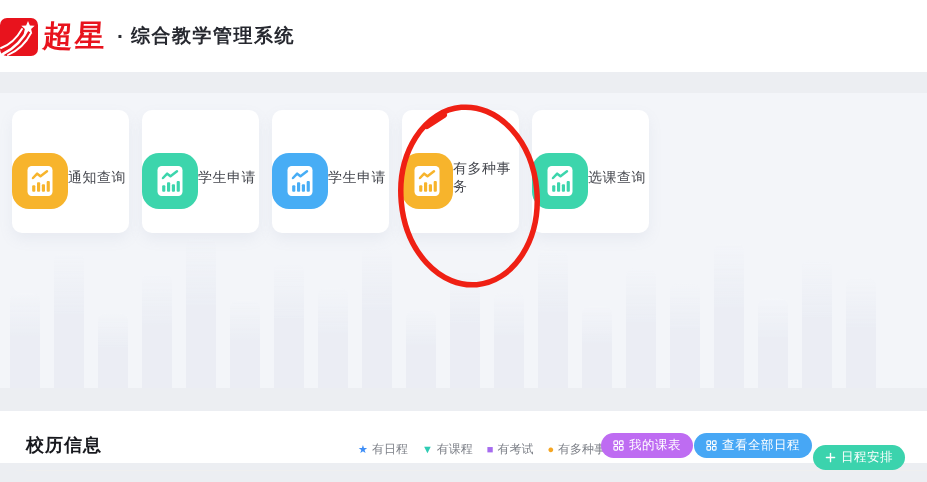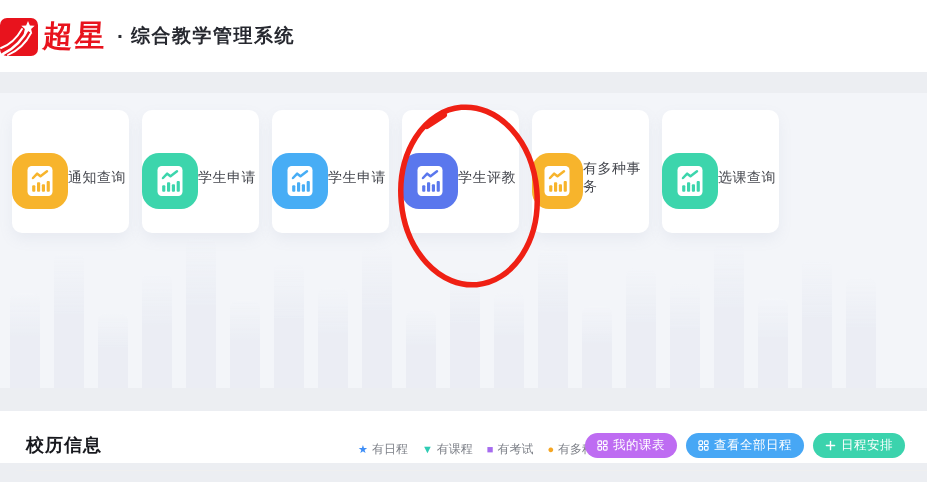--- a/index.html
+++ b/index.html
@@ -72,21 +72,21 @@
   .calendar-title {
     position:absolute; left:26px; top:22px; font-size:18px; font-weight:700; color:#17181d;
     letter-spacing:1px;
   }
   .legend {
     position:absolute; left:358px; top:30px; display:flex; align-items:center; gap:14px;
     font-size:12px; color:#7d8088; white-space:nowrap;
   }
   .legend-item { display:flex; align-items:center; gap:4px; }
   .legend-marker { font-size:11px; line-height:1; }
-  .btn-row { position:absolute; right:22px; top:22px; display:flex; gap:9px; }
+  .btn-row { position:absolute; right:22px; top:22px; display:flex; gap:1px; }
   .pill-btn {
     height:25px; border:none; border-radius:13px; color:#fff; font-size:12.5px;
     display:flex; align-items:center; gap:5px; padding:0 12px; cursor:pointer;
     font-family:inherit; letter-spacing:.5px;
   }
   .pill-btn svg { width:11px; height:11px; display:block; }
   .divider { position:absolute; left:26px; right:0; top:59px; height:1px; background:#efefef; }
 </style>
 </head>
 <body>
@@ -171,33 +171,20 @@
               <polyline points="7.8,10.2 10.3,7.6 12.3,9.2 16.2,6.2" fill="none" stroke="currentColor" stroke-width="1.5" stroke-linecap="round" stroke-linejoin="round"></polyline>
               <rect x="7.3" y="14.5" width="1.9" height="4" rx=".6" fill="currentColor"></rect>
               <rect x="10.2" y="12.7" width="1.9" height="5.8" rx=".6" fill="currentColor"></rect>
               <rect x="13.1" y="14" width="1.9" height="4.5" rx=".6" fill="currentColor"></rect>
               <rect x="16" y="12" width="1.9" height="6.5" rx=".6" fill="currentColor"></rect>
             </svg>
         </div>
         <div class="card-label">学生申请</div>
       </div>
 
-      <div class="card">
-        <div class="squircle" style="background-color: rgb(90, 119, 237); color: rgb(90, 119, 237);">
-          <svg viewBox="0 0 24 24">
-              <rect x="4.5" y="3" width="15" height="18" rx="2.5" fill="#fff"></rect>
-              <polyline points="7.8,10.2 10.3,7.6 12.3,9.2 16.2,6.2" fill="none" stroke="currentColor" stroke-width="1.5" stroke-linecap="round" stroke-linejoin="round"></polyline>
-              <rect x="7.3" y="14.5" width="1.9" height="4" rx=".6" fill="currentColor"></rect>
-              <rect x="10.2" y="12.7" width="1.9" height="5.8" rx=".6" fill="currentColor"></rect>
-              <rect x="13.1" y="14" width="1.9" height="4.5" rx=".6" fill="currentColor"></rect>
-              <rect x="16" y="12" width="1.9" height="6.5" rx=".6" fill="currentColor"></rect>
-            </svg>
-        </div>
-        <div class="card-label">学生评教</div>
-      </div>
 
       <div class="card">
         <div class="squircle" style="background-color: rgb(247, 180, 44); color: rgb(247, 180, 44);">
           <svg viewBox="0 0 24 24">
               <rect x="4.5" y="3" width="15" height="18" rx="2.5" fill="#fff"></rect>
               <polyline points="7.8,10.2 10.3,7.6 12.3,9.2 16.2,6.2" fill="none" stroke="currentColor" stroke-width="1.5" stroke-linecap="round" stroke-linejoin="round"></polyline>
               <rect x="7.3" y="14.5" width="1.9" height="4" rx=".6" fill="currentColor"></rect>
               <rect x="10.2" y="12.7" width="1.9" height="5.8" rx=".6" fill="currentColor"></rect>
               <rect x="13.1" y="14" width="1.9" height="4.5" rx=".6" fill="currentColor"></rect>
               <rect x="16" y="12" width="1.9" height="6.5" rx=".6" fill="currentColor"></rect>
@@ -268,21 +255,21 @@
         <svg viewBox="0 0 12 12">
             <g fill="none" stroke="#fff" stroke-width="1.2">
               <rect x="1" y="1" width="4" height="4" rx="1"></rect>
               <rect x="7" y="1" width="4" height="4" rx="1"></rect>
               <rect x="1" y="7" width="4" height="4" rx="1"></rect>
               <rect x="7" y="7" width="4" height="4" rx="1"></rect>
             </g>
           </svg>
         <span>查看全部日程</span>
       </button>
-      <button class="pill-btn" style="background-color: rgb(59, 211, 173);">
+      <button class="pill-btn" style="background-color: rgb(59, 211, 173); margin-top: 12px;">
         <svg viewBox="0 0 12 12">
             <g stroke="#fff" stroke-width="1.5" stroke-linecap="round">
               <line x1="6" y1="1.5" x2="6" y2="10.5"></line>
               <line x1="1.5" y1="6" x2="10.5" y2="6"></line>
             </g>
           </svg>
         <span>日程安排</span>
       </button>
     </div>
 

